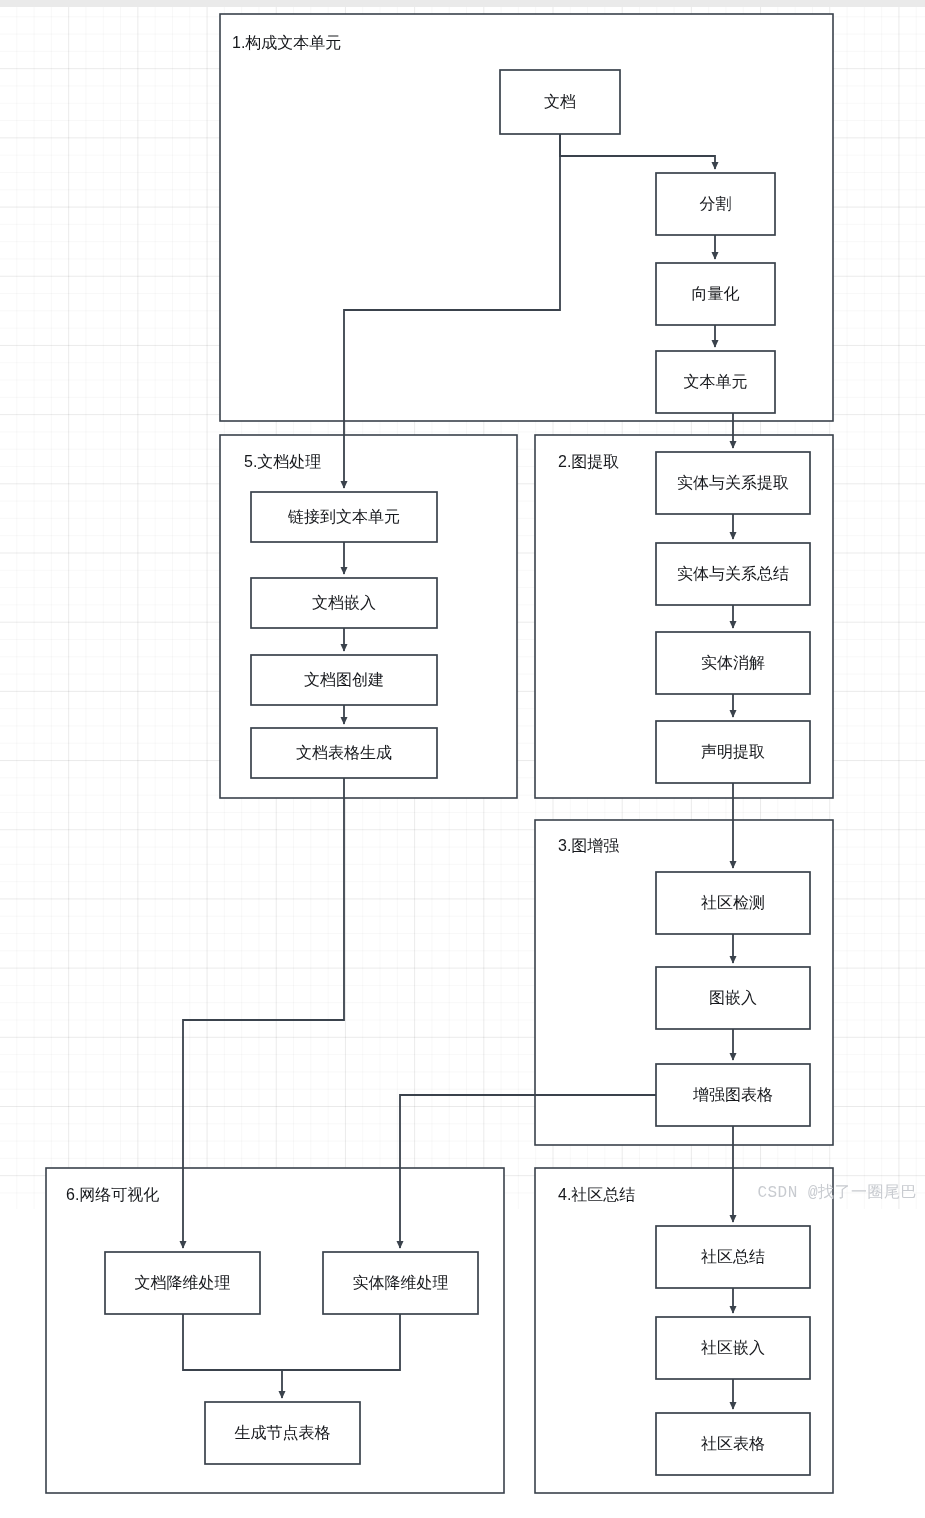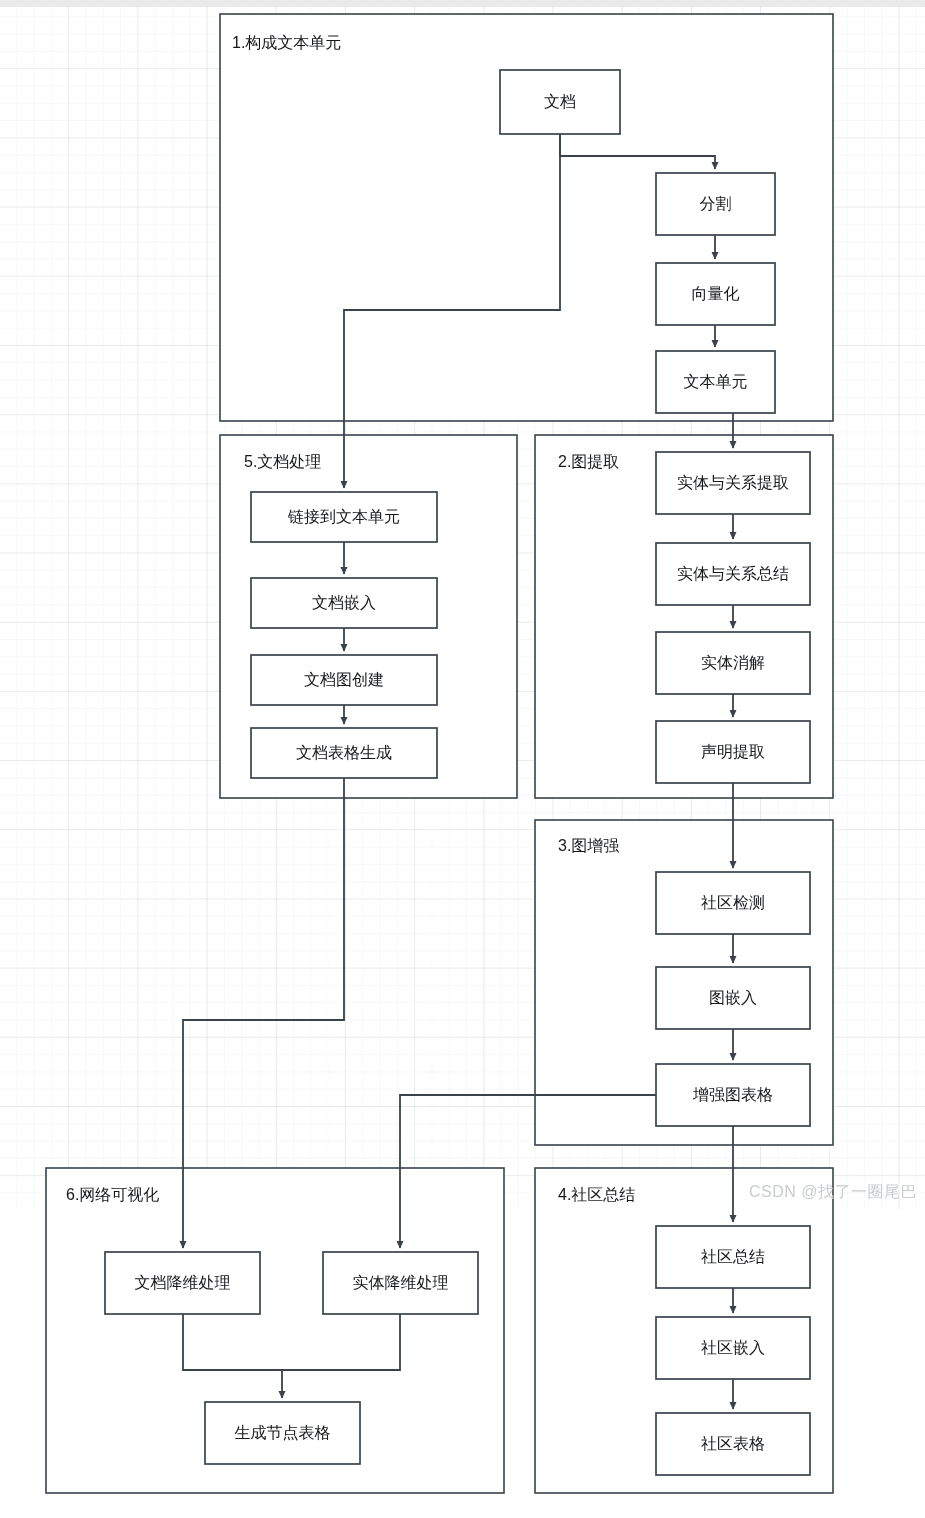--- a/index.html
+++ b/index.html
@@ -69,21 +69,21 @@
     font-family: "Liberation Sans", "DejaVu Sans", sans-serif;
     font-size: 16px;
     fill: #16181c;
     text-anchor: start;
     dominant-baseline: middle;
   }
   .watermark {
     position: absolute;
     right: 8px;
     bottom: 6px;
-    font-family: Liberation Sans, sans-serif;
+    font-family: Liberation Mono, monospace;
     font-size: 16px;
     color: #c8cbd0;
     letter-spacing: 0.5px;
     white-space: nowrap;
   }
 </style>
 </head>
 <body>
 
 <div id="canvas">

